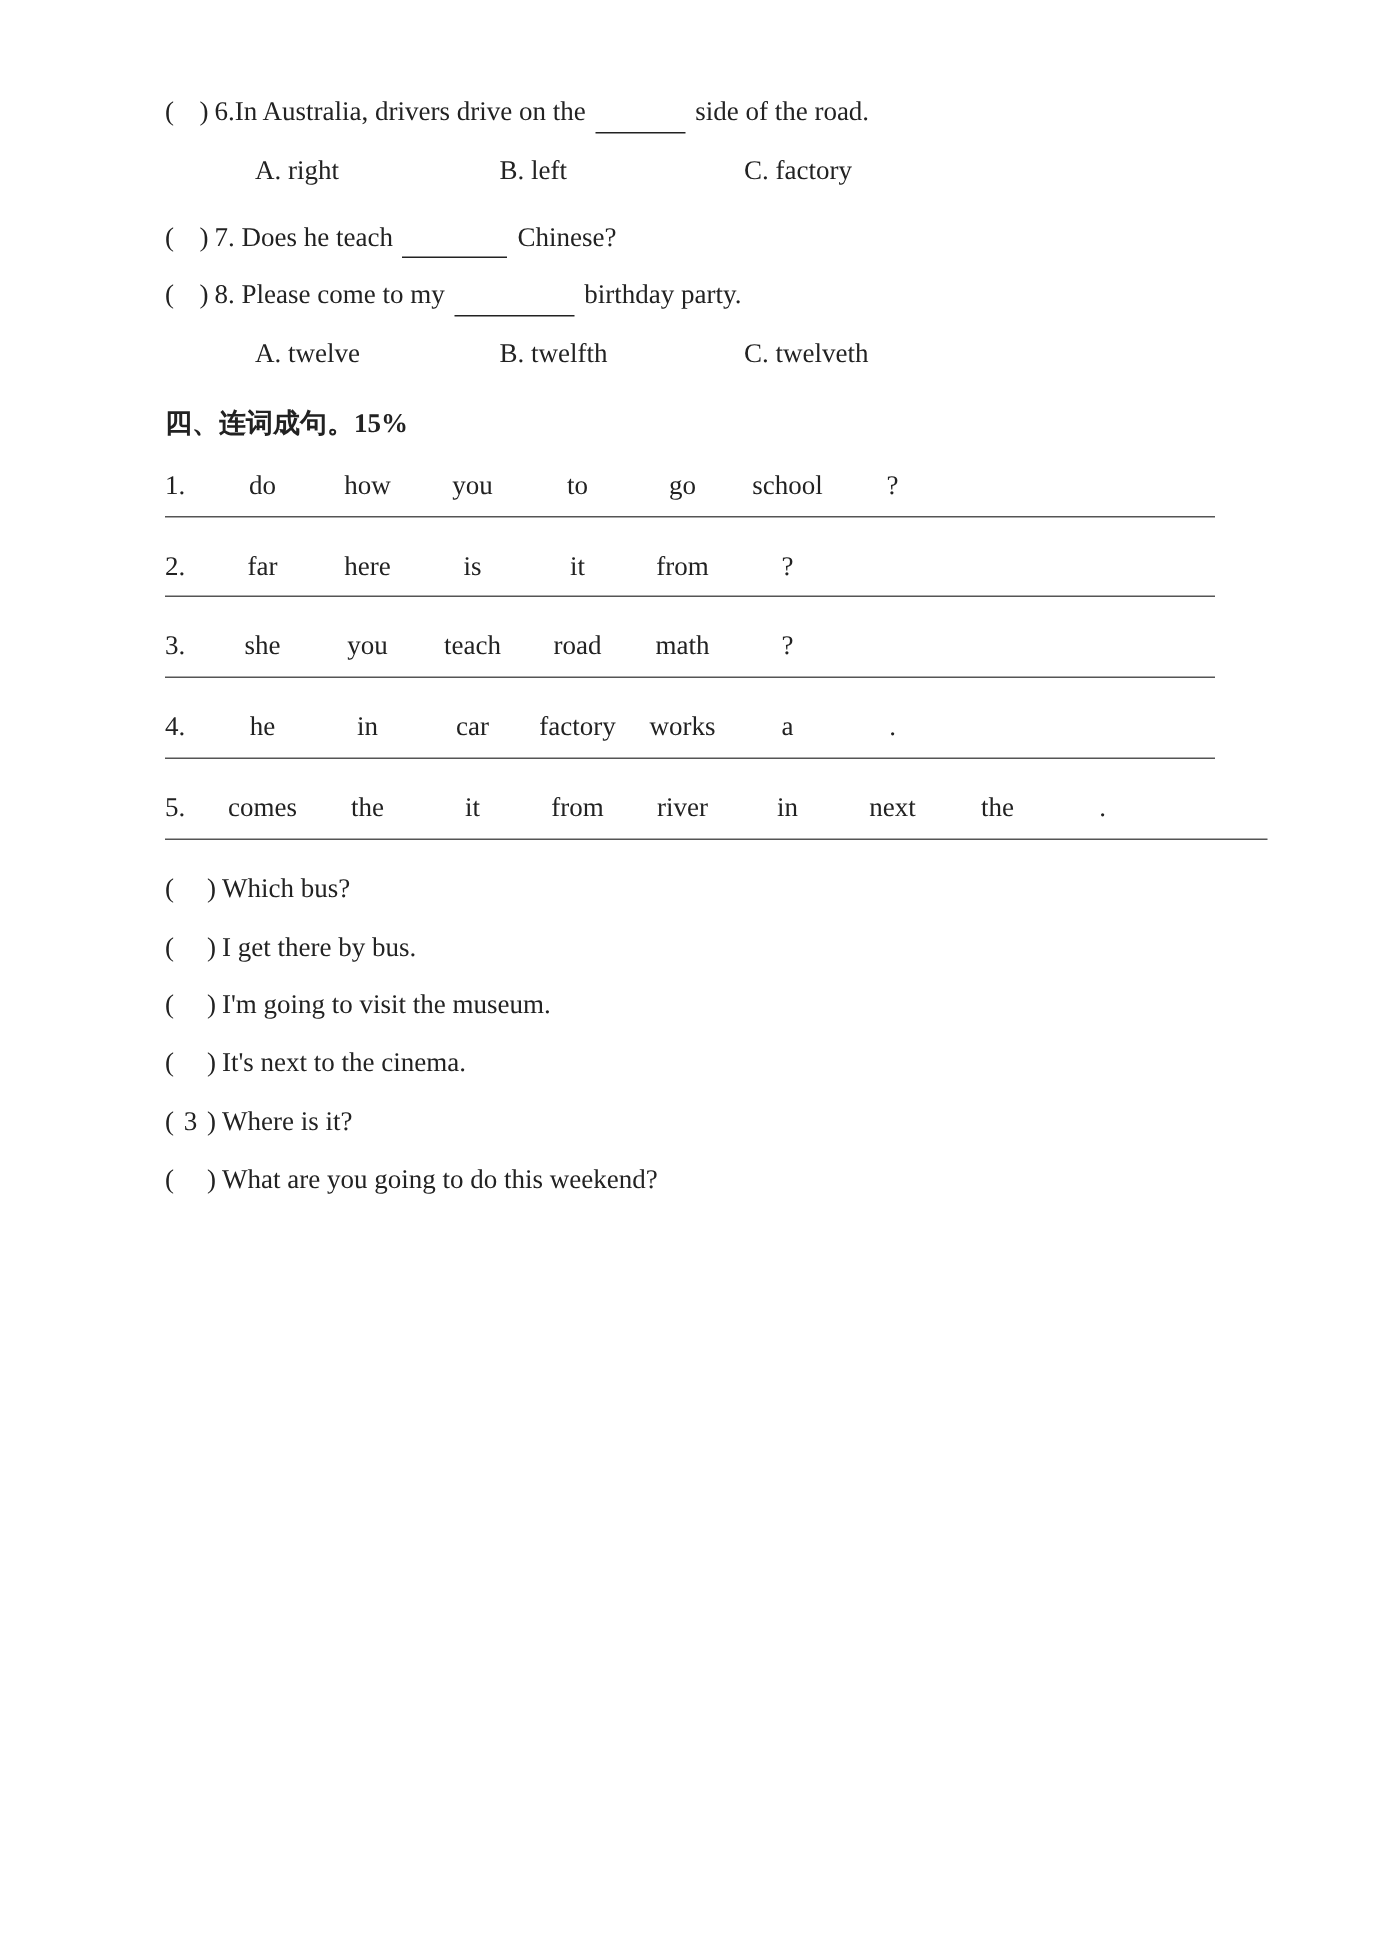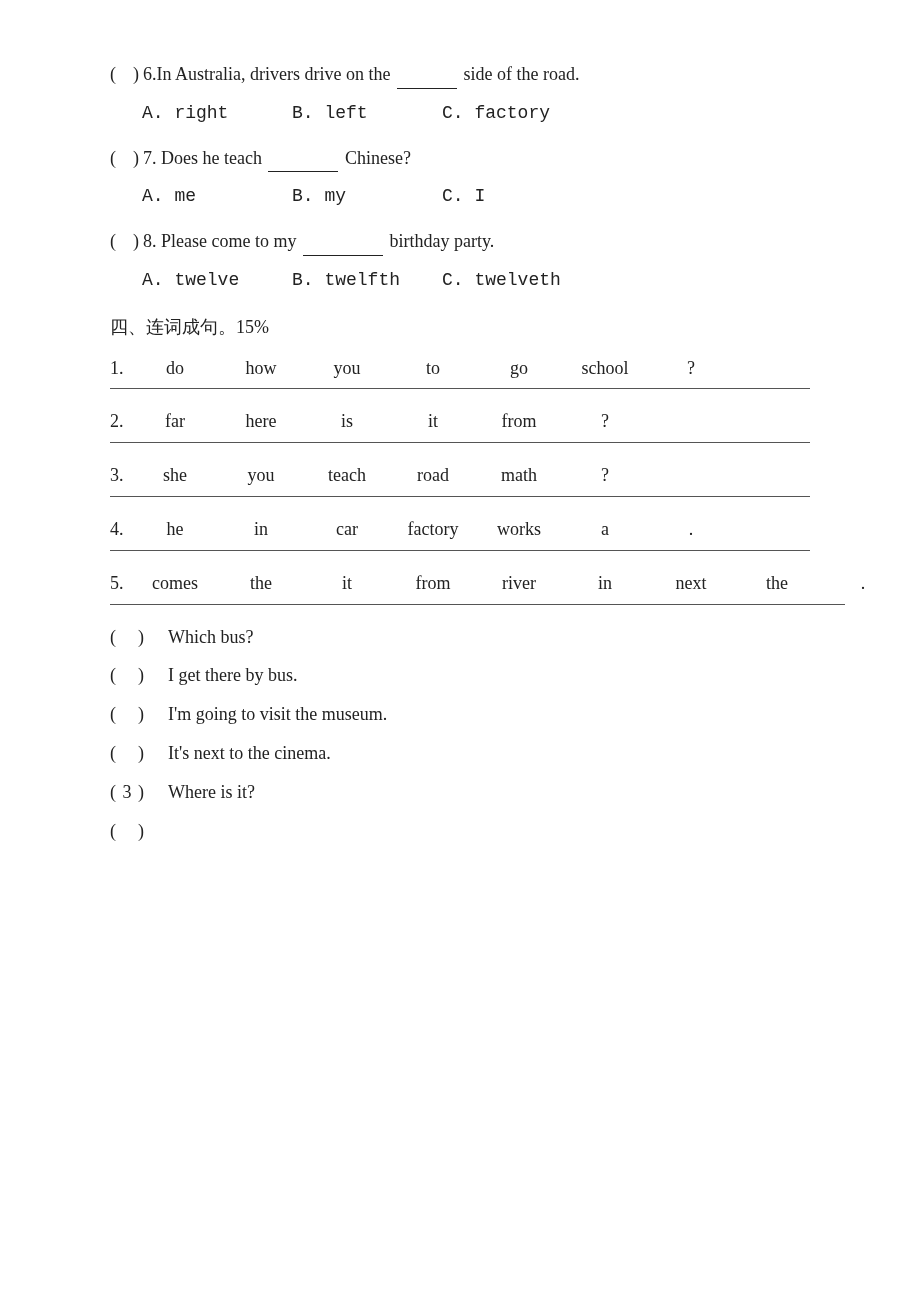--- a/index.html
+++ b/index.html
@@ -42,49 +42,48 @@
       min-width: 60px;
       height: 1em;
       vertical-align: bottom;
       margin: 0 2px;
     }
     .blank-long {
       min-width: 80px;
     }
     .options-row {
       display: flex;
-      gap: 0;
-      margin-left: 32px;
+      gap: 13px;
+      margin-left: 60px;
       margin-bottom: 16px;
       align-items: baseline;
-      font-family: Liberation Mono, monospace;
     }
     .option {
       min-width: 150px;
       font-size: 18px;
     }
     .section-title {
       font-size: 18px;
       margin: 18px 0 12px 0;
-      font-weight: normal;
+      font-weight: bold;
     }
     .word-row {
       display: flex;
       align-items: baseline;
       margin-bottom: 6px;
       gap: 0;
     }
     .word-num {
       min-width: 30px;
       font-size: 18px;
     }
     .words {
       display: flex;
       flex: 1;
-      gap: 16px;
+      gap: 0;
       justify-content: flex-start;
       align-items: flex-end;
     }
     .word-item {
       min-width: 70px;
       text-align: center;
       font-size: 18px;
     }
     .answer-line {
       border-bottom: 1.5px solid #555;
@@ -101,21 +100,20 @@
       margin-bottom: 10px;
       gap: 0;
     }
     .dialog-num {
       min-width: 22px;
       text-align: center;
     }
     .dialog-text {
       padding-left: 4px;
       font-size: 18px;
-      margin-left: 20px;
     }
     .left-paren { display: inline-block; margin-right: 0; }
     .right-paren { display: inline-block; margin-left: 0; }
   </style>
 </head>
 <body>
 
 <div class="section">
 
   <div class="question-row">
@@ -132,25 +130,20 @@
     <span class="option">C. factory</span>
   </div>
 
   <div class="question-row">
     <span class="left-paren">(</span>
     <span class="paren-num">&nbsp;&nbsp;&nbsp;&nbsp;</span>
     <span class="right-paren">)</span>
     <span class="question-text">
       7. Does he teach <span class="blank" style="min-width:70px;"></span> Chinese?
     </span>
-  </div>
-  <div class="options-row">
-    <span class="option">A. me</span>
-    <span class="option">B. my</span>
-    <span class="option">C. I</span>
   </div>
 
   <div class="question-row">
     <span class="left-paren">(</span>
     <span class="paren-num">&nbsp;&nbsp;&nbsp;&nbsp;</span>
     <span class="right-paren">)</span>
     <span class="question-text">
       8. Please come to my <span class="blank blank-long" style="min-width:80px;"></span> birthday party.
     </span>
   </div>
@@ -271,15 +264,16 @@
     <span class="left-paren">(</span>
     <span class="dialog-num">3</span>
     <span class="right-paren">)</span>
     <span class="dialog-text">Where is it?</span>
   </div>
 
   <div class="dialog-item">
     <span class="left-paren">(</span>
     <span class="dialog-num">&nbsp;&nbsp;&nbsp;&nbsp;</span>
     <span class="right-paren">)</span>
+    <span class="dialog-text">What are you going to do this weekend?</span>
   </div>
 
 </div>
 
 </body></html>

